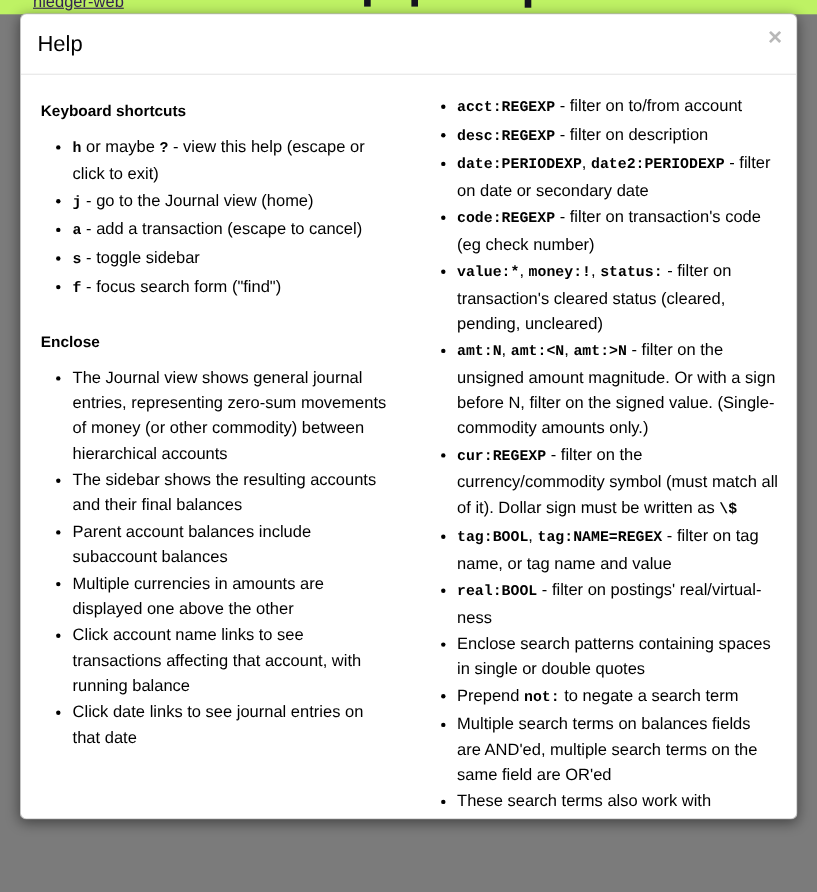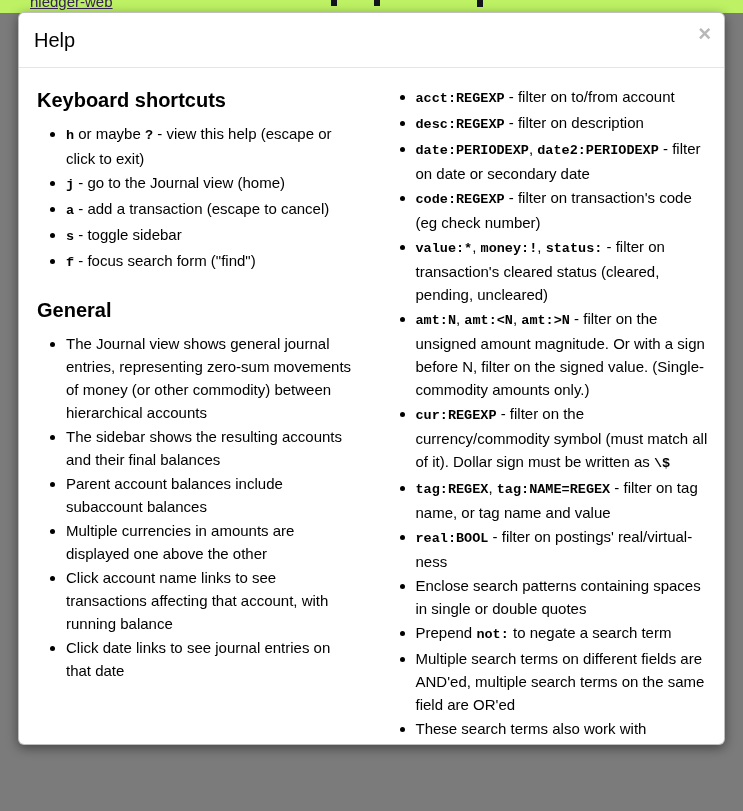--- a/index.html
+++ b/index.html
@@ -48,21 +48,21 @@
     font-size: 22px; font-weight: 700; line-height: 22px;
     color: #b8b8b8;
     font-family: "Liberation Sans", sans-serif;
   }
   .modal-body { padding: 16px 15px 15px 15px; }
   .row { display: flex; }
   .col { width: 50%; padding: 0 15px 0 3px; }
   .col.right { padding: 0 0 0 15px; }
 
   .section-heading {
-    font-size: 20px; font-weight: 700; line-height: 19px;
+    font-size: 14px; font-weight: 700; line-height: 19px;
     margin: 7px 0 12px 0;
   }
   .section-heading.following { margin-top: 27px; }
   ul.help-list { margin: 0 0 10px 0; padding-left: 28px; }
   ul.help-list li {
     font-size: 15px; line-height: 23px; margin: 1px;
   }
   .code-term {
     font-family: "Liberation Mono", "DejaVu Sans Mono", monospace;
     font-weight: 700; font-size: 13.5px;
@@ -87,42 +87,42 @@
     <div class="row">
       <div class="col">
           <div class="section-heading">Keyboard shortcuts</div>
           <ul class="help-list">
             <li><span class="code-term">h</span> or maybe <span class="code-term">?</span> - view this help (escape or click to exit)</li>
             <li><span class="code-term">j</span> - go to the Journal view (home)</li>
             <li><span class="code-term">a</span> - add a transaction (escape to cancel)</li>
             <li><span class="code-term">s</span> - toggle sidebar</li>
             <li><span class="code-term">f</span> - focus search form ("find")</li>
           </ul>
-          <div class="section-heading following">General</div>
+          <div class="section-heading following">Enclose</div>
           <ul class="help-list">
             <li>The Journal view shows general journal entries, representing zero-sum movements of money (or other commodity) between hierarchical accounts</li>
             <li>The sidebar shows the resulting accounts and their final balances</li>
             <li>Parent account balances include subaccount balances</li>
             <li>Multiple currencies in amounts are displayed one above the other</li>
             <li>Click account name links to see transactions affecting that account, with running balance</li>
             <li>Click date links to see journal entries on that date</li>
           </ul>
         </div>
       <div class="col right">
           <ul class="help-list">
             <li><span class="code-term">acct:REGEXP</span> - filter on to/from account</li>
             <li><span class="code-term">desc:REGEXP</span> - filter on description</li>
             <li><span class="code-term">date:PERIODEXP</span>, <span class="code-term">date2:PERIODEXP</span> - filter on date or secondary date</li>
             <li><span class="code-term">code:REGEXP</span> - filter on transaction's code (eg check number)</li>
             <li><span class="code-term">value:*</span>, <span class="code-term">money:!</span>, <span class="code-term">status:</span> - filter on transaction's cleared status (cleared, pending, uncleared)</li>
             <li><span class="code-term">amt:N</span>, <span class="code-term">amt:&lt;N</span>, <span class="code-term">amt:&gt;N</span> - filter on the unsigned amount magnitude. Or with a sign before N, filter on the signed value. (Single-commodity amounts only.)</li>
             <li><span class="code-term">cur:REGEXP</span> - filter on the currency/commodity symbol (must match all of it). Dollar sign must be written as <span class="code-term">\$</span></li>
-            <li><span class="code-term">tag:REGEX</span>, <span class="code-term">tag:NAME=REGEX</span> - filter on tag name, or tag name and value</li>
+            <li><span class="code-term">tag:BOOL</span>, <span class="code-term">tag:NAME=REGEX</span> - filter on tag name, or tag name and value</li>
             <li><span class="code-term">real:BOOL</span> - filter on postings' real/virtual-ness</li>
             <li>Enclose search patterns containing spaces in single or double quotes</li>
             <li>Prepend <span class="code-term">not:</span> to negate a search term</li>
-            <li>Multiple search terms on different fields are AND'ed, multiple search terms on the same field are OR'ed</li>
+            <li>Multiple search terms on balances fields are AND'ed, multiple search terms on the same field are OR'ed</li>
             <li>These search terms also work with command-line hledger</li>
           </ul>
         </div>
     </div>
   </div>
 </div>
 
 </body></html>

